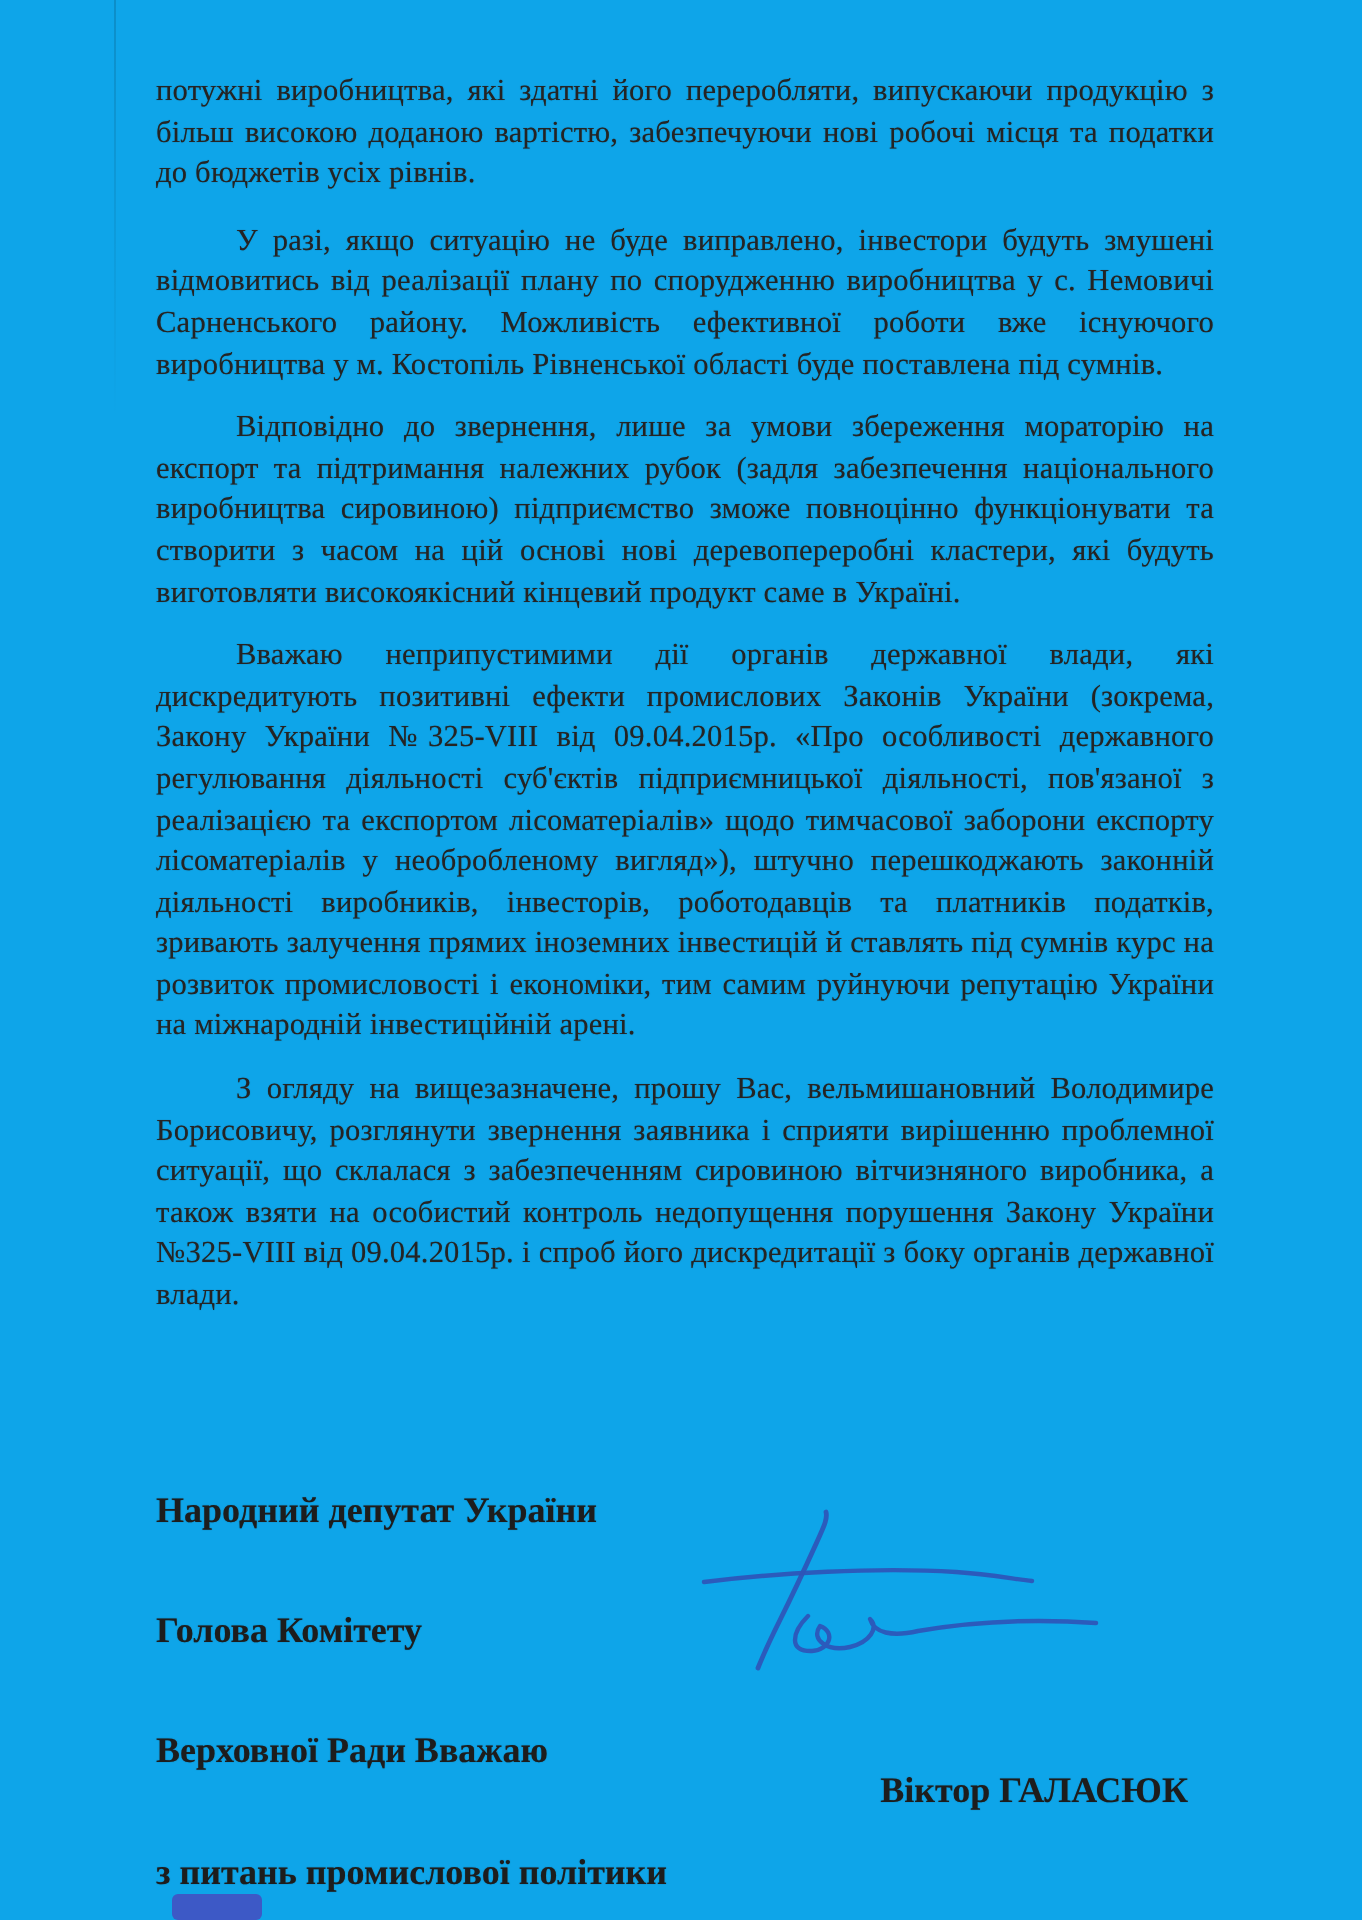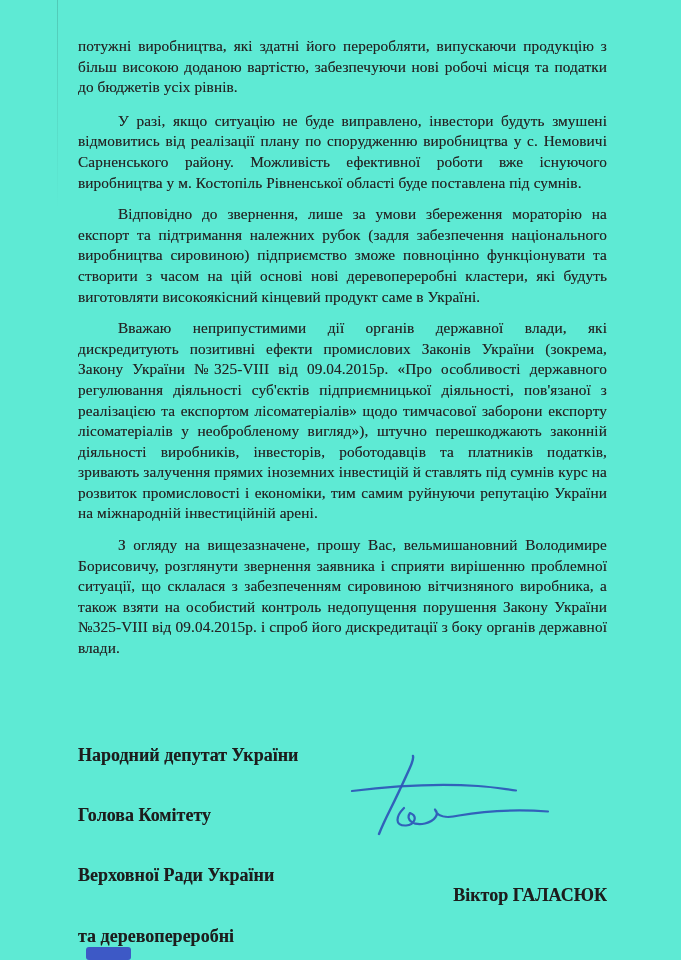--- a/index.html
+++ b/index.html
@@ -4,21 +4,21 @@
 <style>
   html, body {
     margin: 0;
     padding: 0;
     background: #ffffff;
   }
   .page {
     position: relative;
     width: 681px;
     height: 960px;
-    background: #5eead4;
+    background: #0ea5e9;
     overflow: hidden;
     font-family: "Liberation Serif", "DejaVu Serif", serif;
     color: #242424;
   }
   
   .scan-edge {
     position: absolute;
     left: 57px;
     top: 0;
     width: 1px;
@@ -69,21 +69,21 @@
     font-size: 18px;
     color: #1d1d1d;
     text-shadow: 0 0 0.5px rgba(35,35,35,0.5);
   }
   .role-1 { margin: 0 0 7px 0; line-height: 22px; }
   .role-2 { margin: 0 0 4px 0; line-height: 22.4px; }
   .role-3 { margin-top: 2px; line-height: 21px; }
   .role-2 div, .role-3 div { white-space: nowrap; margin-top: 38px; }
   .signer-name {
     position: absolute;
-    right: 0;
+    right: 13px;
     top: 141px;
     font-weight: bold;
     white-space: nowrap;
     font-family: Liberation Serif, serif;
   }
   .signature-wrap {
     position: absolute;
     left: 318px;
     top: 750px;
     width: 262px;
@@ -113,21 +113,22 @@
     <p>Відповідно до звернення, лише за умови збереження мораторію на експорт та підтримання належних рубок (задля забезпечення національного виробництва сировиною) підприємство зможе повноцінно функціонувати та створити з часом на цій основі нові деревопереробні кластери, які будуть виготовляти високоякісний кінцевий продукт саме в Україні.</p>
     <p>Вважаю неприпустимими дії органів державної влади, які дискредитують позитивні ефекти промислових Законів України (зокрема, Закону України №325-VIII від 09.04.2015р. «Про особливості державного регулювання діяльності суб'єктів підприємницької діяльності, пов'язаної з реалізацією та експортом лісоматеріалів» щодо тимчасової заборони експорту лісоматеріалів у необробленому вигляд»), штучно перешкоджають законній діяльності виробників, інвесторів, роботодавців та платників податків, зривають залучення прямих іноземних інвестицій й ставлять під сумнів курс на розвиток промисловості і економіки, тим самим руйнуючи репутацію України на міжнародній інвестиційній арені.</p>
     <p>З огляду на вищезазначене, прошу Вас, вельмишановний Володимире Борисовичу, розглянути звернення заявника і сприяти вирішенню проблемної ситуації, що склалася з забезпеченням сировиною вітчизняного виробника, а також взяти на особистий контроль недопущення порушення Закону України №325-VIII від 09.04.2015р. і спроб його дискредитації з боку органів державної влади.</p>
 
   </div>
 
   <div class="sign-section">
     <div class="role-1">Народний депутат України</div>
     <div class="role-2">
       <div>Голова Комітету</div>
-      <div>Верховної Ради України</div>
+      <div>Верховної Ради Вважаю</div>
+      <div>з питань промислової політики</div>
       <div>та деревопереробні</div>
     </div>
     <div class="role-3">
       <div>Заступник Лідера Володимире партії</div>
       <div>з економічної податків</div>
     </div>
     <div class="signer-name">Віктор ГАЛАСЮК</div>
   </div>
 
   <div class="signature-wrap">

